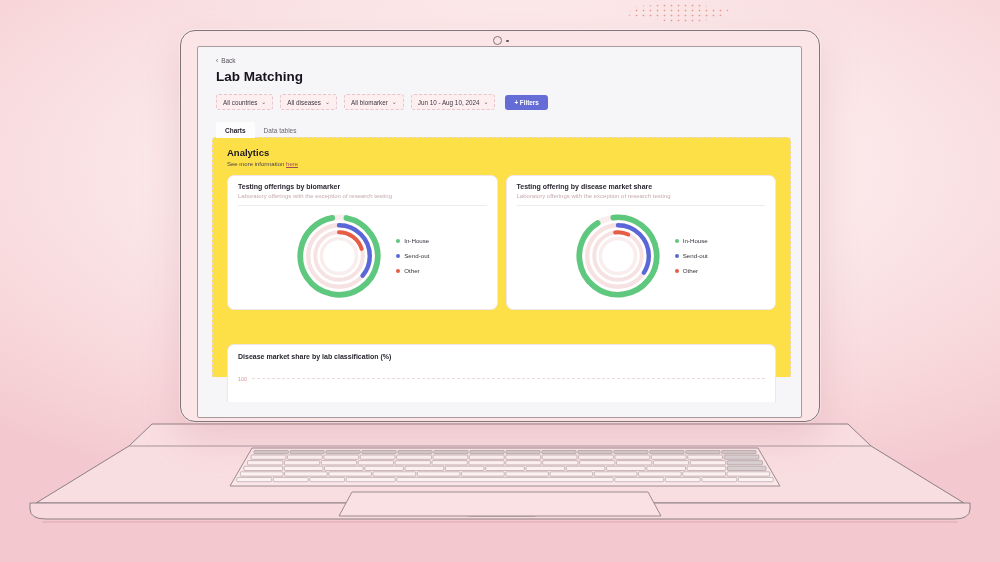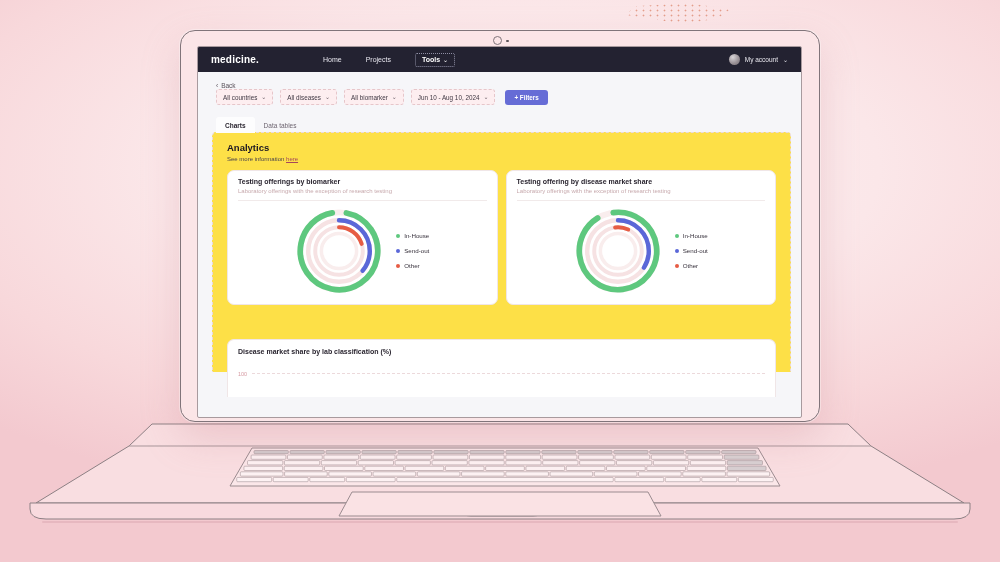--- a/index.html
+++ b/index.html
@@ -172,42 +172,27 @@
   <rect x="42" y="521" width="916" height="2" rx="1" fill="#d9a4ae" opacity=".45"></rect>
 </svg>
 
 <div class="screen">
   <div class="camera">
       <span class="cam-dot"></span>
     </div>
 
   <div class="app">
 
-    <div class="navbar">
-      <span class="logo">medicine.</span>
-      <div class="nav-items">
-        <span class="nav-link">Home</span>
-        <span class="nav-link">Projects</span>
-        <span class="nav-tools">
-          <span>Tools</span>
-          <span class="chev">⌄</span>
-        </span>
-      </div>
-      <div class="nav-right">
-        <span class="avatar"></span>
-        <span class="account-label">My account</span>
-        <span class="chev" style="color:#e9e8ef">⌄</span>
-      </div>
-    </div>
 
     <div class="content">
       <div class="back">
         <span>‹</span>
         <span>Back</span>
       </div>
+      <div class="page-title">Lab Matching</div>
 
       <div class="filters">
         <span class="pill">
           <span>All countries</span>
           <span class="chev">⌄</span>
         </span>
         <span class="pill">
           <span>All diseases</span>
           <span class="chev">⌄</span>
         </span>

